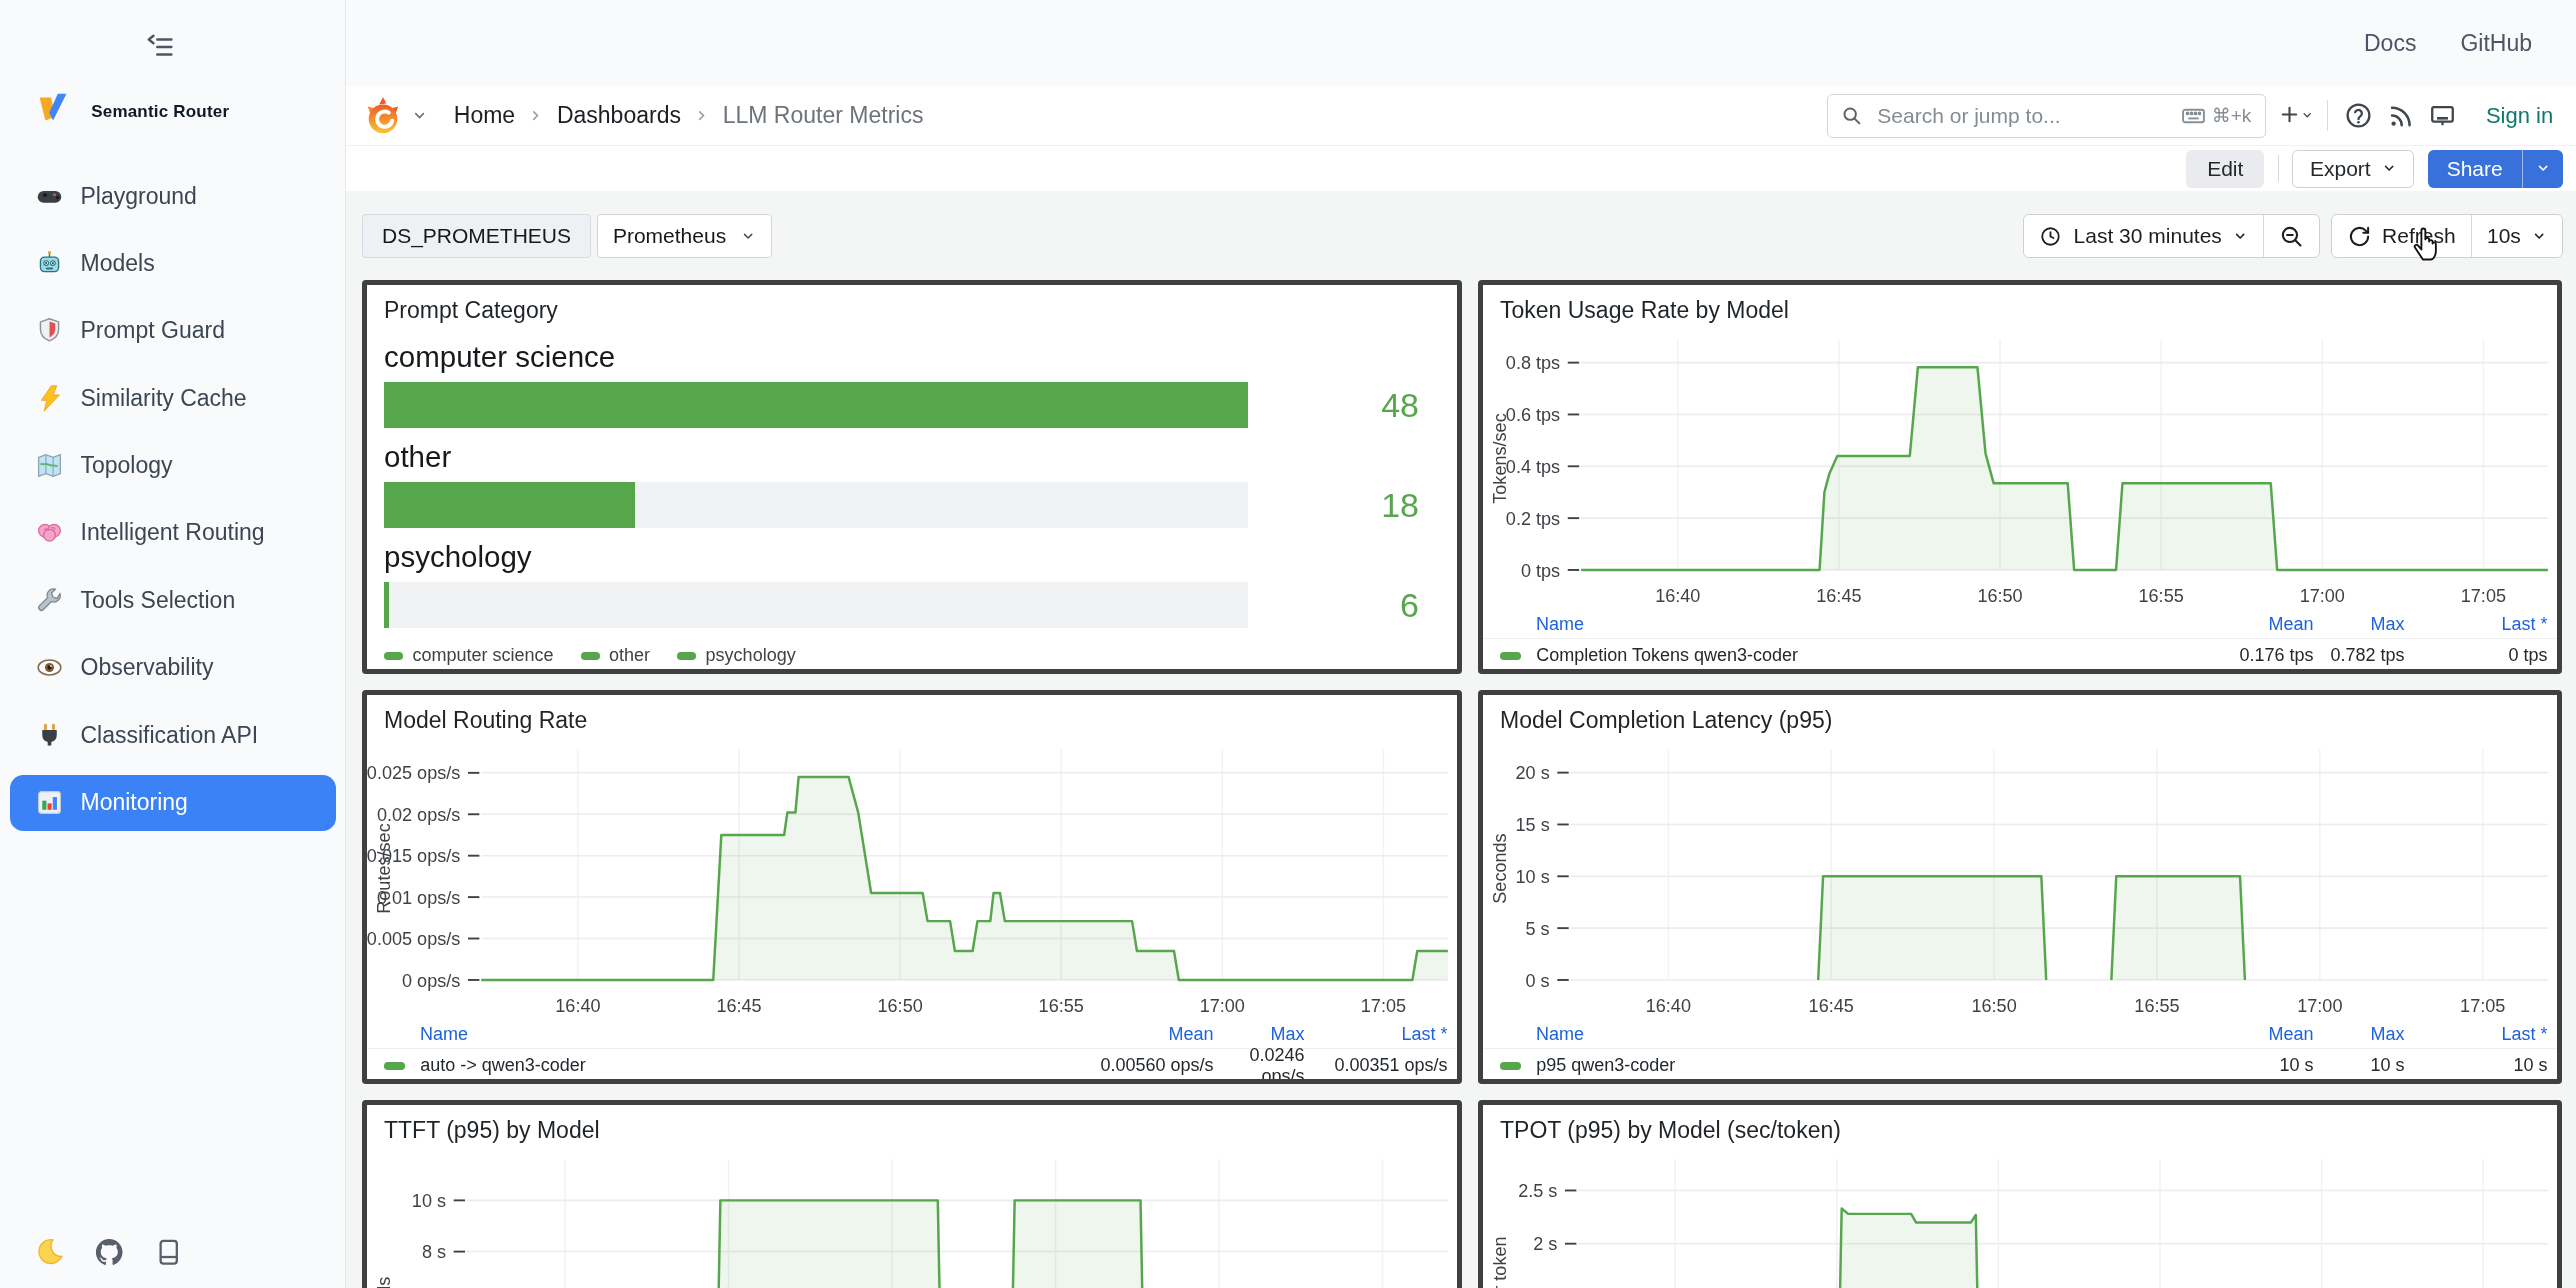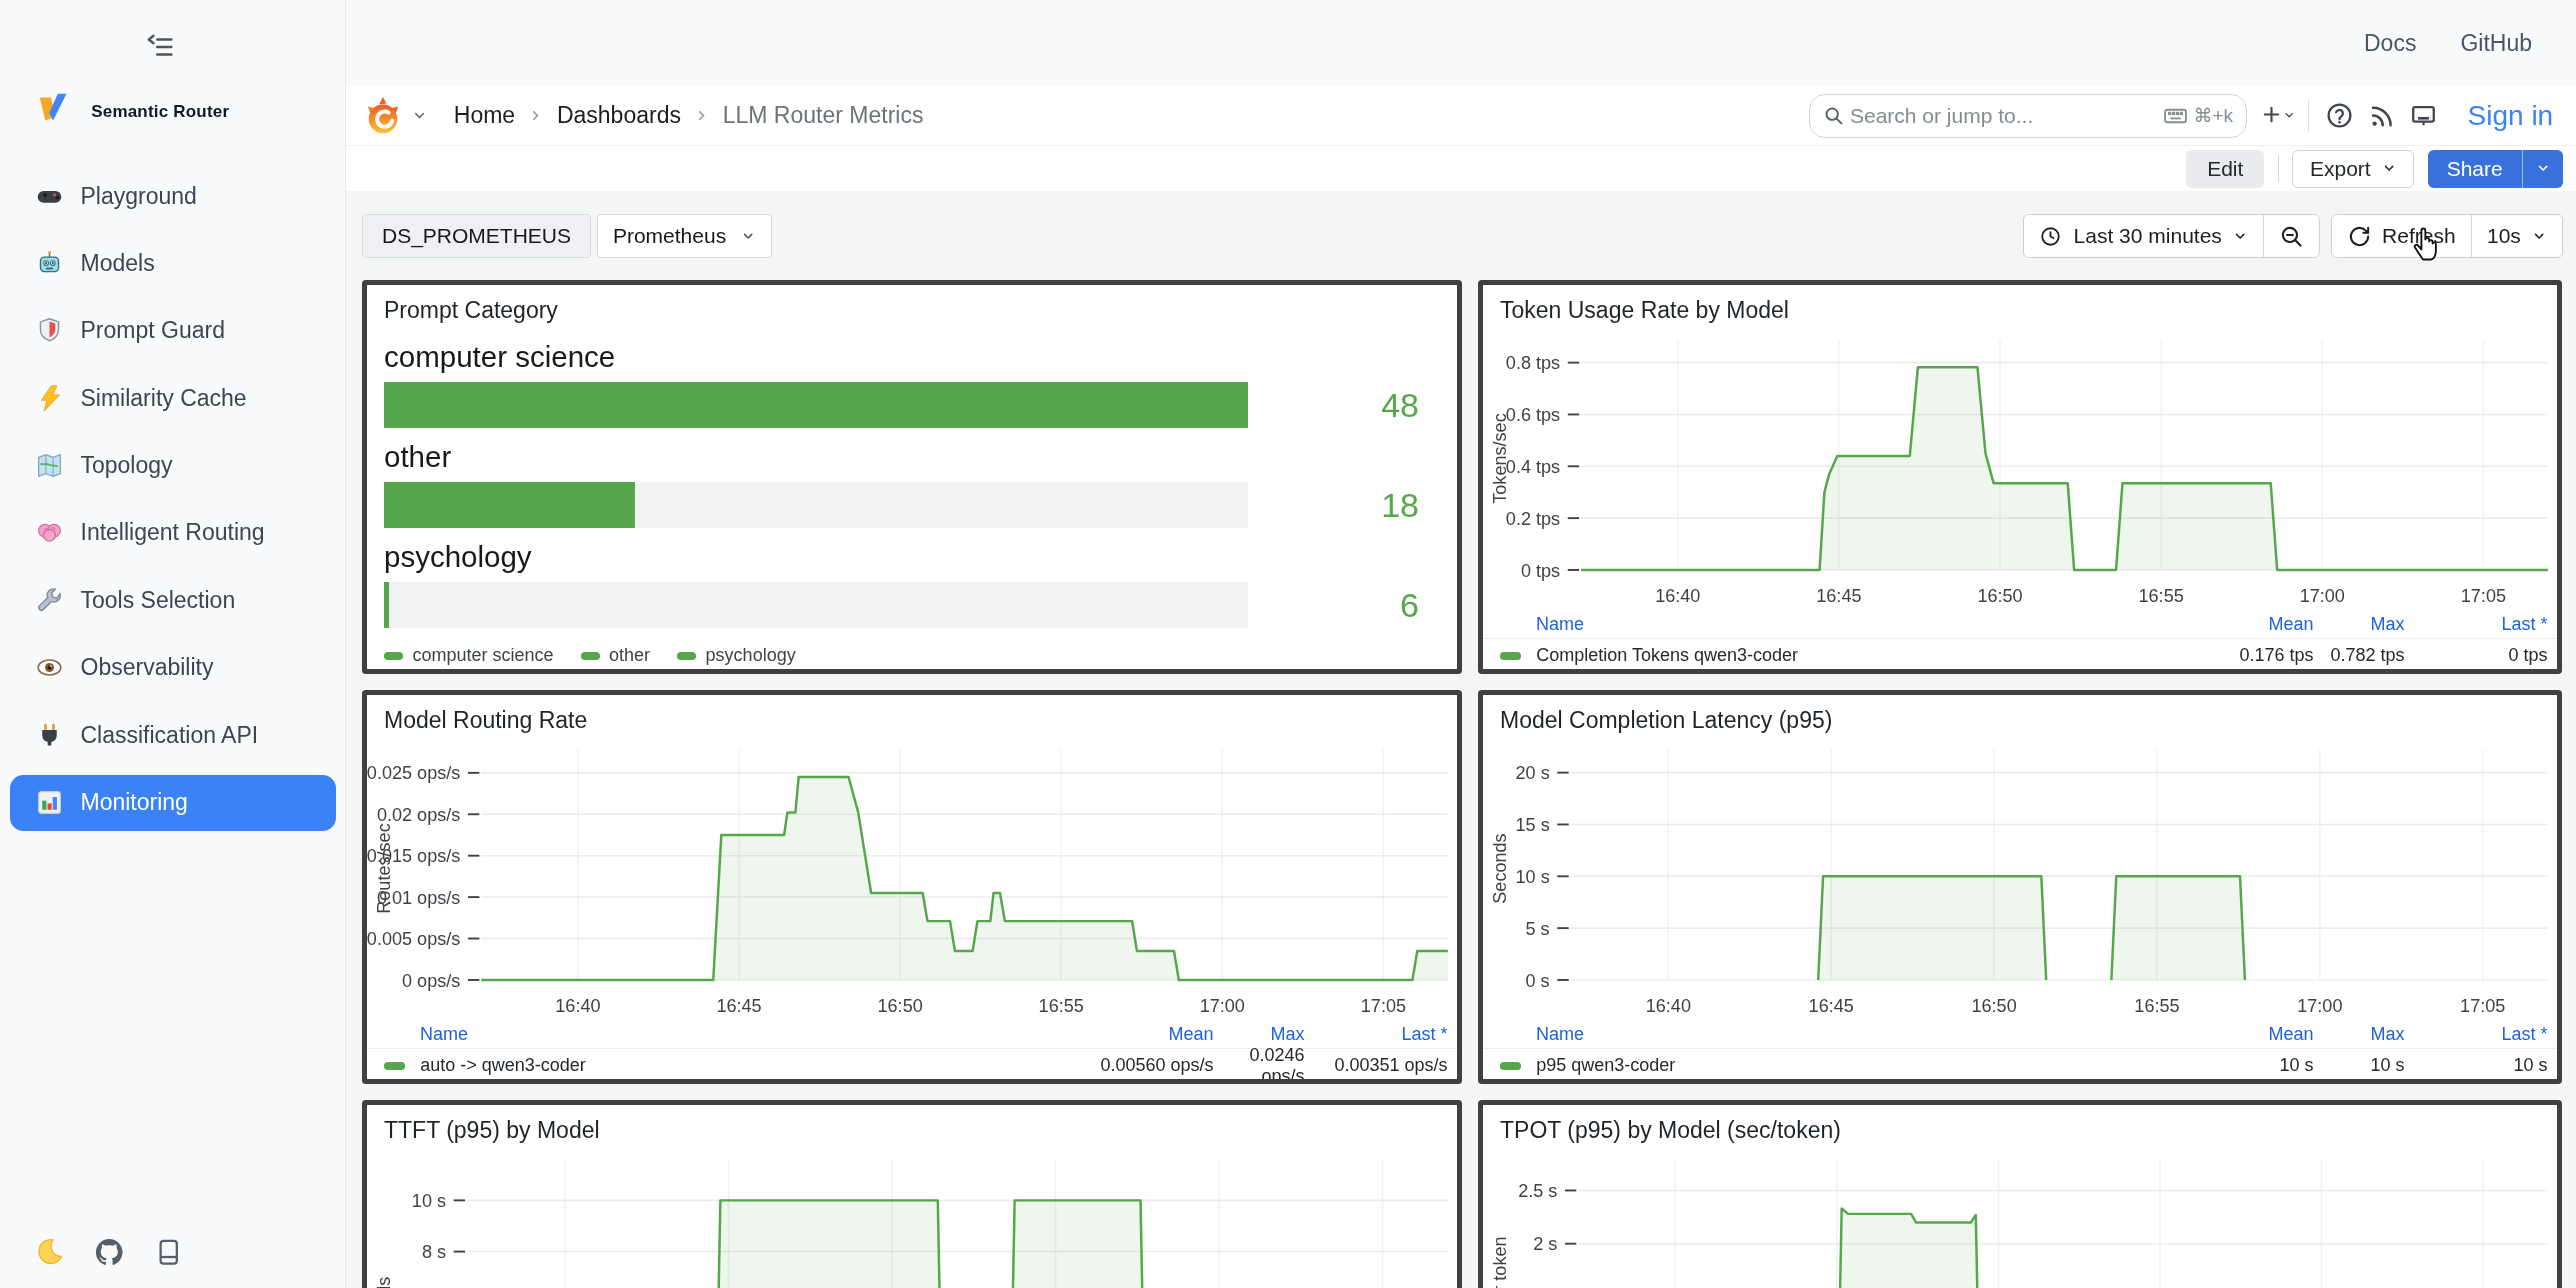--- a/index.html
+++ b/index.html
@@ -25,27 +25,27 @@
   .top-strip{height:86px;background:#f9fafb;display:flex;justify-content:flex-end;align-items:center;gap:44px;padding-right:44px;font-size:23px;color:#4b5563;}
   .top-strip a{cursor:pointer;}
 
   .gf-header{height:59px;background:#ffffff;display:flex;align-items:center;padding:0 13.3px 0 17px;border-bottom:1px solid #f0f1f2;}
   .gf-logo{display:flex;align-items:center;gap:7.6px;margin-right:27px;}
   .crumb{display:flex;align-items:center;gap:13.3px;font-size:23px;}
   .crumb .c1{color:#1b1f23;font-weight:500;cursor:pointer;}
   .crumb .c2{color:#1b1f23;font-weight:500;cursor:pointer;}
   .crumb .c3{color:#6c737a;}
   .hspacer{flex:1;}
-  .searchbox{width:410px;height:42px;border:1px solid #d2d6da;border-radius:16px;display:flex;align-items:center;padding:0 13.3px;gap:4px;background:#fff;}
+  .searchbox{width:410px;height:42px;border:1px solid #d2d6da;border-radius:5px;display:flex;align-items:center;padding:0 13.3px;gap:13px;background:#fff;}
   .searchbox input{border:none;outline:none;flex:1;font-size:21px;color:#3b4146;font-family:"Liberation Sans",sans-serif;background:transparent;}
   .searchbox input::placeholder{color:#848b92;}
   .sc-hint{display:flex;align-items:center;gap:5.7px;color:#868e96;font-size:19px;white-space:nowrap;}
   .hicon{width:42px;height:42px;display:flex;align-items:center;justify-content:center;cursor:pointer;}
   .vdiv{width:1px;height:30.5px;background:#d8dbde;margin:0 9.5px;}
-  .signin{font-size:28px;font-weight:500;color:#3b82f6;margin-left:13.3px;padding:0 9.5px;cursor:pointer;white-space:nowrap;}
+  .signin{font-size:22px;font-weight:500;color:#0f766e;margin-left:13.3px;padding:0 9.5px;cursor:pointer;white-space:nowrap;}
 
   .gf-actions{height:45px;background:#ffffff;display:flex;justify-content:flex-end;align-items:center;gap:13.3px;padding-right:13.3px;border-bottom:1px solid #e3e5e8;}
   .btn{height:38px;border-radius:5.7px;display:flex;align-items:center;font-size:21px;font-weight:500;cursor:pointer;}
   .btn-plain{background:#e9ebee;color:#24292e;padding:0 21px;border:none;}
   .btn-outline{background:#fff;color:#24292e;border:1px solid #ccd0d4;padding:0 17px;gap:11.4px;}
   .btn-primary{background:#3871dc;color:#fff;overflow:hidden;padding:0;}
   .share-main{padding:0 19px;display:flex;align-items:center;height:100%;}
   .share-caret{width:40px;height:100%;border-left:1px solid rgba(255,255,255,.5);display:flex;align-items:center;justify-content:center;}
   .adiv{width:1px;height:27px;background:#d5d8db;}
 

